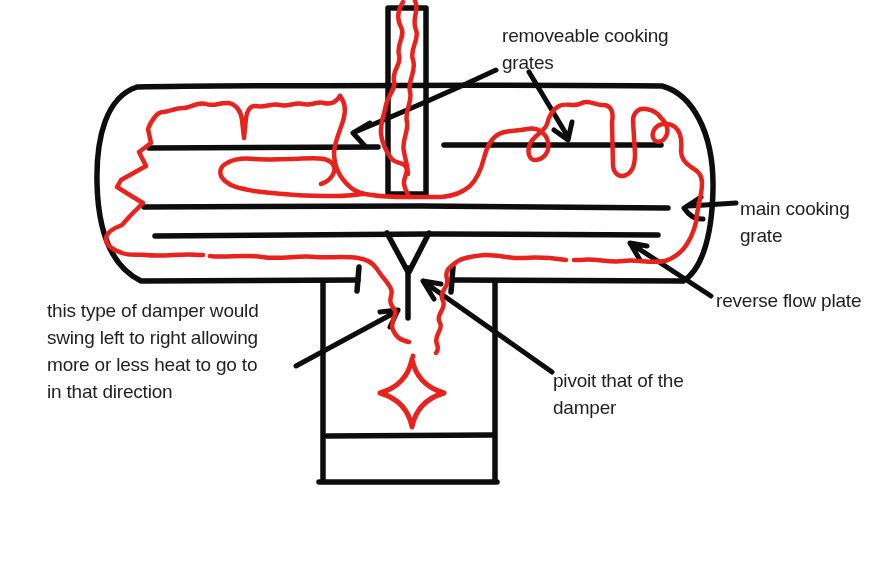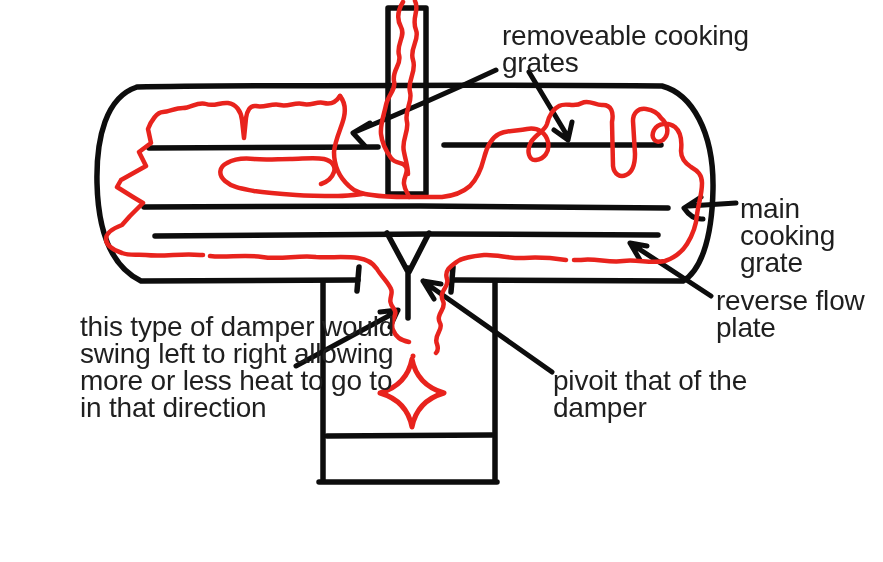--- a/index.html
+++ b/index.html
@@ -6,31 +6,31 @@
   #stage{
     position:relative;
     width:883px;height:562px;
     background:#ffffff;
     overflow:hidden;
     font-family:"Liberation Sans", sans-serif;
   }
   #drawing{position:absolute;left:0;top:0;}
   .label{
     position:absolute;
-    font-size:28px;
+    font-size:19px;
     line-height:27px;
     color:#1f1f1f;
     white-space:pre-line;
     letter-spacing:-0.2px;
   }
   .lbl-removable{left:502px;top:22px;}
   .lbl-main-grate{left:740px;top:195px;}
   .lbl-reverse-flow{left:716px;top:287px;}
   .lbl-pivot{left:553px;top:367px;}
-  .lbl-damper-note{left:47px;top:313px;margin-left:33px;}
+  .lbl-damper-note{left:47px;top:297px;}
 </style>
 </head>
 <body>
 
 <div id="stage">
 
   <svg id="drawing" width="883" height="562" viewBox="0 0 883 562">
 
     <g fill="none" stroke-width="5.5" stroke-linecap="round" stroke-linejoin="round" stroke="#0d0d0d">
 

